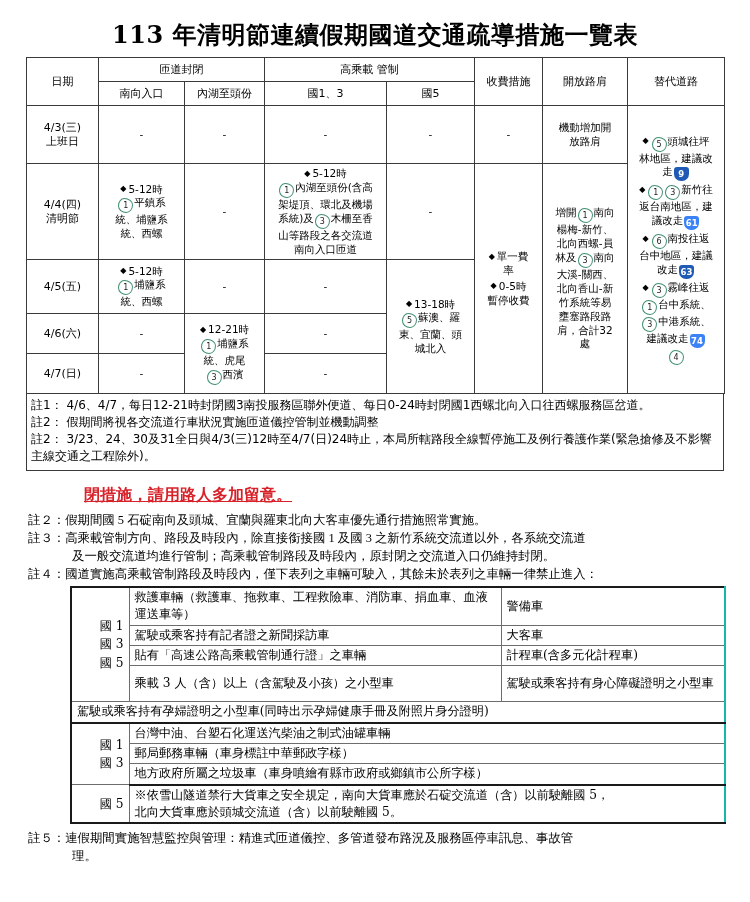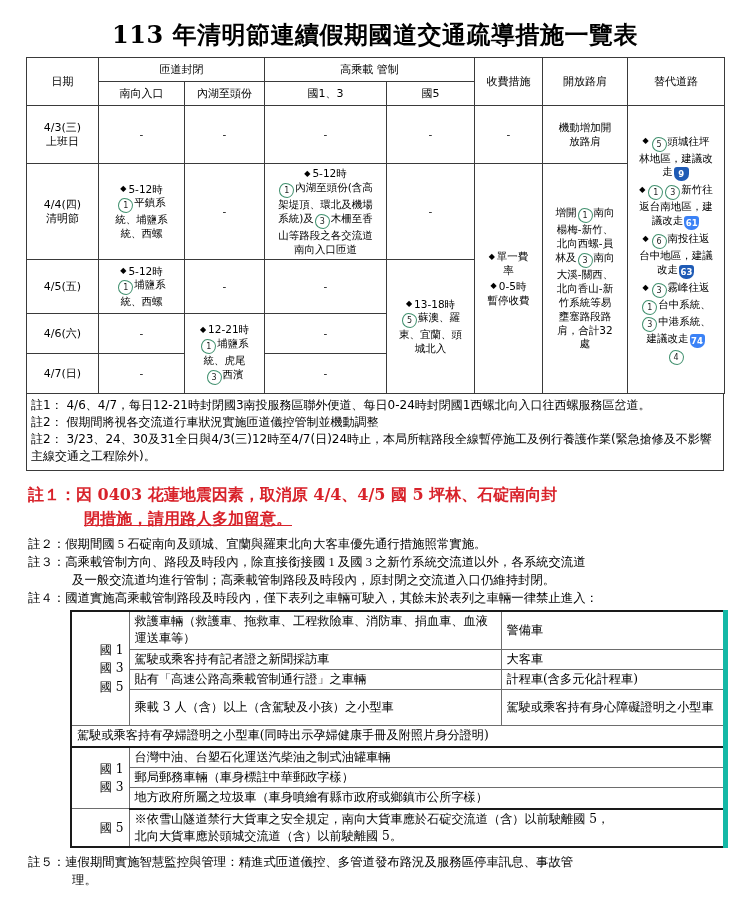--- a/index.html
+++ b/index.html
@@ -168,21 +168,21 @@
   }
   table.veh td.road {
     text-align: right;
     width: 58px;
     white-space: pre-line;
     line-height: 1.5;
   }
   table.veh .thick-top { border-top: 2px solid #1a1a1a; }
   table.veh .thick-bot { border-bottom: 2px solid #1a1a1a; }
   table.veh .thick-l   { border-left: 2px solid #1a1a1a; }
-  table.veh .thick-r   { border-right: 5px solid #14b8a6; }
+  table.veh .thick-r   { border-right: 2px solid #14b8a6; }
 
   .snotes.last { margin-top: 5px; }
   .snotes.last .ind2 { padding-left: 44px; }
 </style>
 </head>
 <body>
 
 <div class="page">
 
   <div class="doc-title">113 年清明節連續假期國道交通疏導措施一覽表</div>
@@ -301,21 +301,20 @@
     </tbody>
   </table>
 
   <div class="tnotes">
     <p class="hang">註1： 4/6、4/7，每日12-21時封閉國3南投服務區聯外便道、每日0-24時封閉國1西螺北向入口往西螺服務區岔道。</p>
     <p class="hang">註2： 假期間將視各交流道行車狀況實施匝道儀控管制並機動調整</p>
     <p class="hang">註2： 3/23、24、30及31全日與4/3(三)12時至4/7(日)24時止，本局所轄路段全線暫停施工及例行養護作業(緊急搶修及不影響主線交通之工程除外)。</p>
   </div>
 
   <div class="rednote">
-    <span>註１：因 0403 花蓮地震因素，取消原 4/4、4/5 國 5 坪林、石碇南向封</span>
     <span class="l2">閉措施，請用路人多加留意。</span>
   </div>
 
   <div class="snotes">
     <p>註２：假期間國 5 石碇南向及頭城、宜蘭與羅東北向大客車優先通行措施照常實施。</p>
     <p>註３：高乘載管制方向、路段及時段內，除直接銜接國 1 及國 3 之新竹系統交流道以外，各系統交流道</p>
     <p class="ind">及一般交流道均進行管制；高乘載管制路段及時段內，原封閉之交流道入口仍維持封閉。</p>
     <p>註４：國道實施高乘載管制路段及時段內，僅下表列之車輛可駛入，其餘未於表列之車輛一律禁止進入：</p>
   </div>
 

